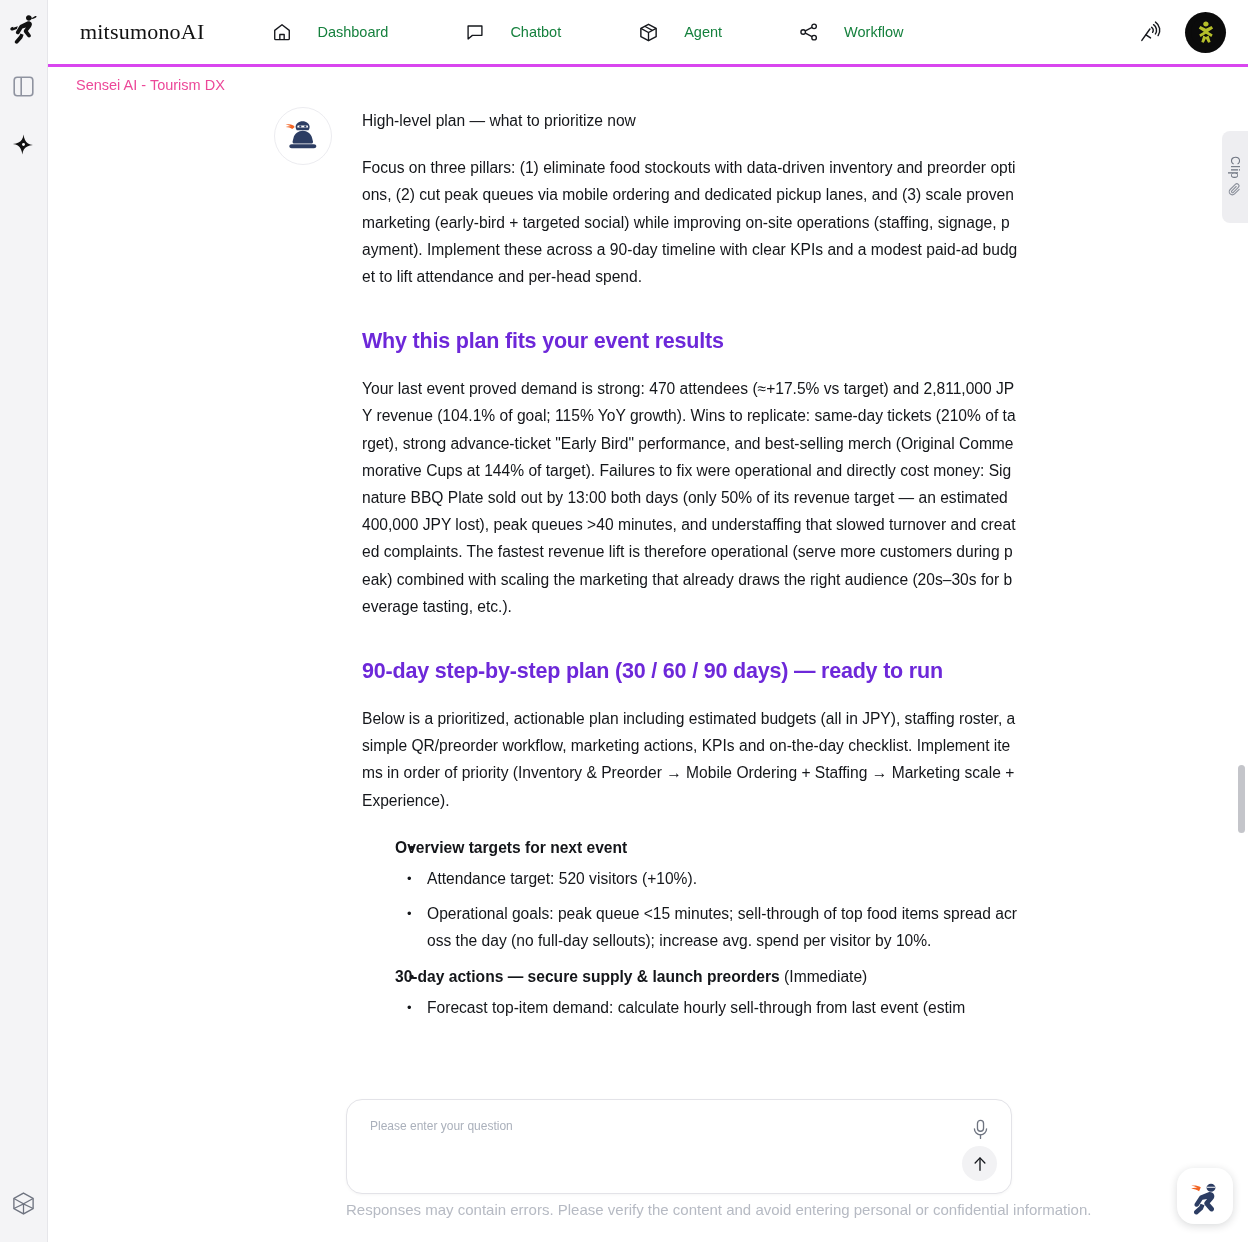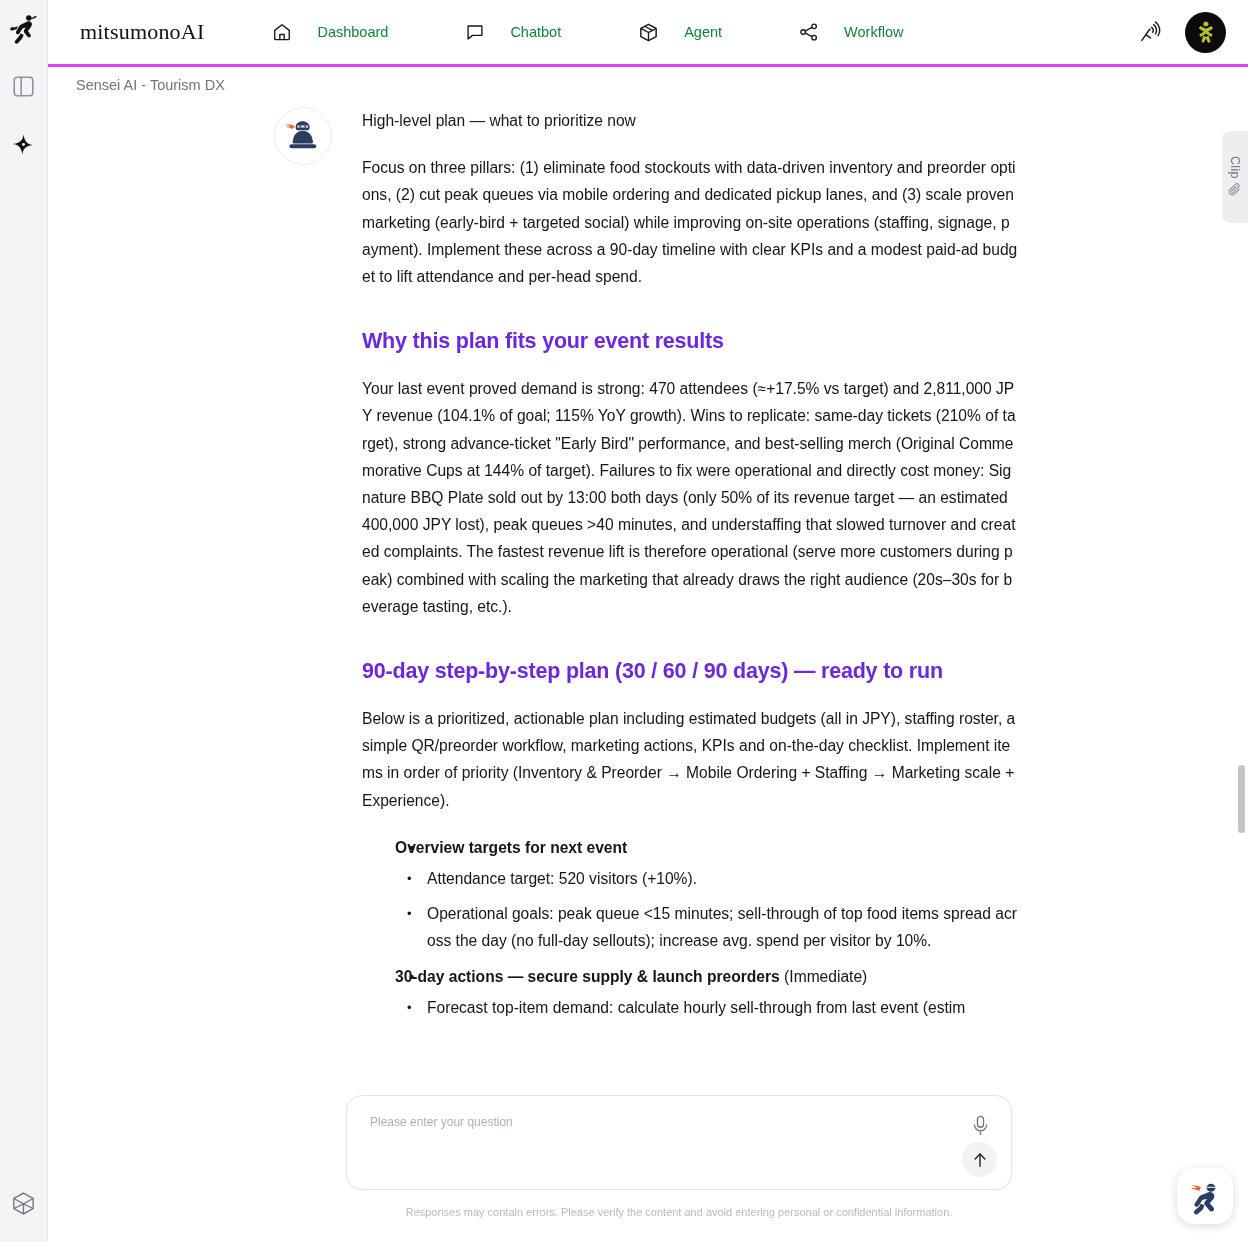--- a/index.html
+++ b/index.html
@@ -96,21 +96,21 @@
     position: absolute;
     left: 48px; top: 57px;
     width: 1200px; height: 1185px;
     background: #ffffff;
     overflow: hidden;
   }
   #breadcrumb {
     position: absolute;
     left: 28px; top: 20px;
     font-size: 14.5px;
-    color: #737373;
+    color: #ec4899;
     white-space: nowrap;
   }
 
   
   #convo {
     position: absolute;
     left: 0; top: 30px;
     width: 1182px;
     height: 1100px;
     overflow: hidden;
@@ -216,24 +216,24 @@
   #send-btn {
     position: absolute;
     right: 14px; bottom: 12px;
     width: 35px; height: 35px;
     border-radius: 50%;
     background: #f2f2f4;
     display: flex; align-items: center; justify-content: center;
     cursor: pointer;
   }
   #disclaimer {
-    margin-top: 16px;
+    margin-top: 7px;
     width: 666px;
     text-align: center;
-    font-size: 11px;
+    font-size: 15px;
     color: #b6bac3;
     white-space: nowrap;
   }
 
   
   #clip-tab {
     position: absolute;
     right: 0; top: 74px;
     width: 26px; height: 92px;
     background: #eeeef1;

